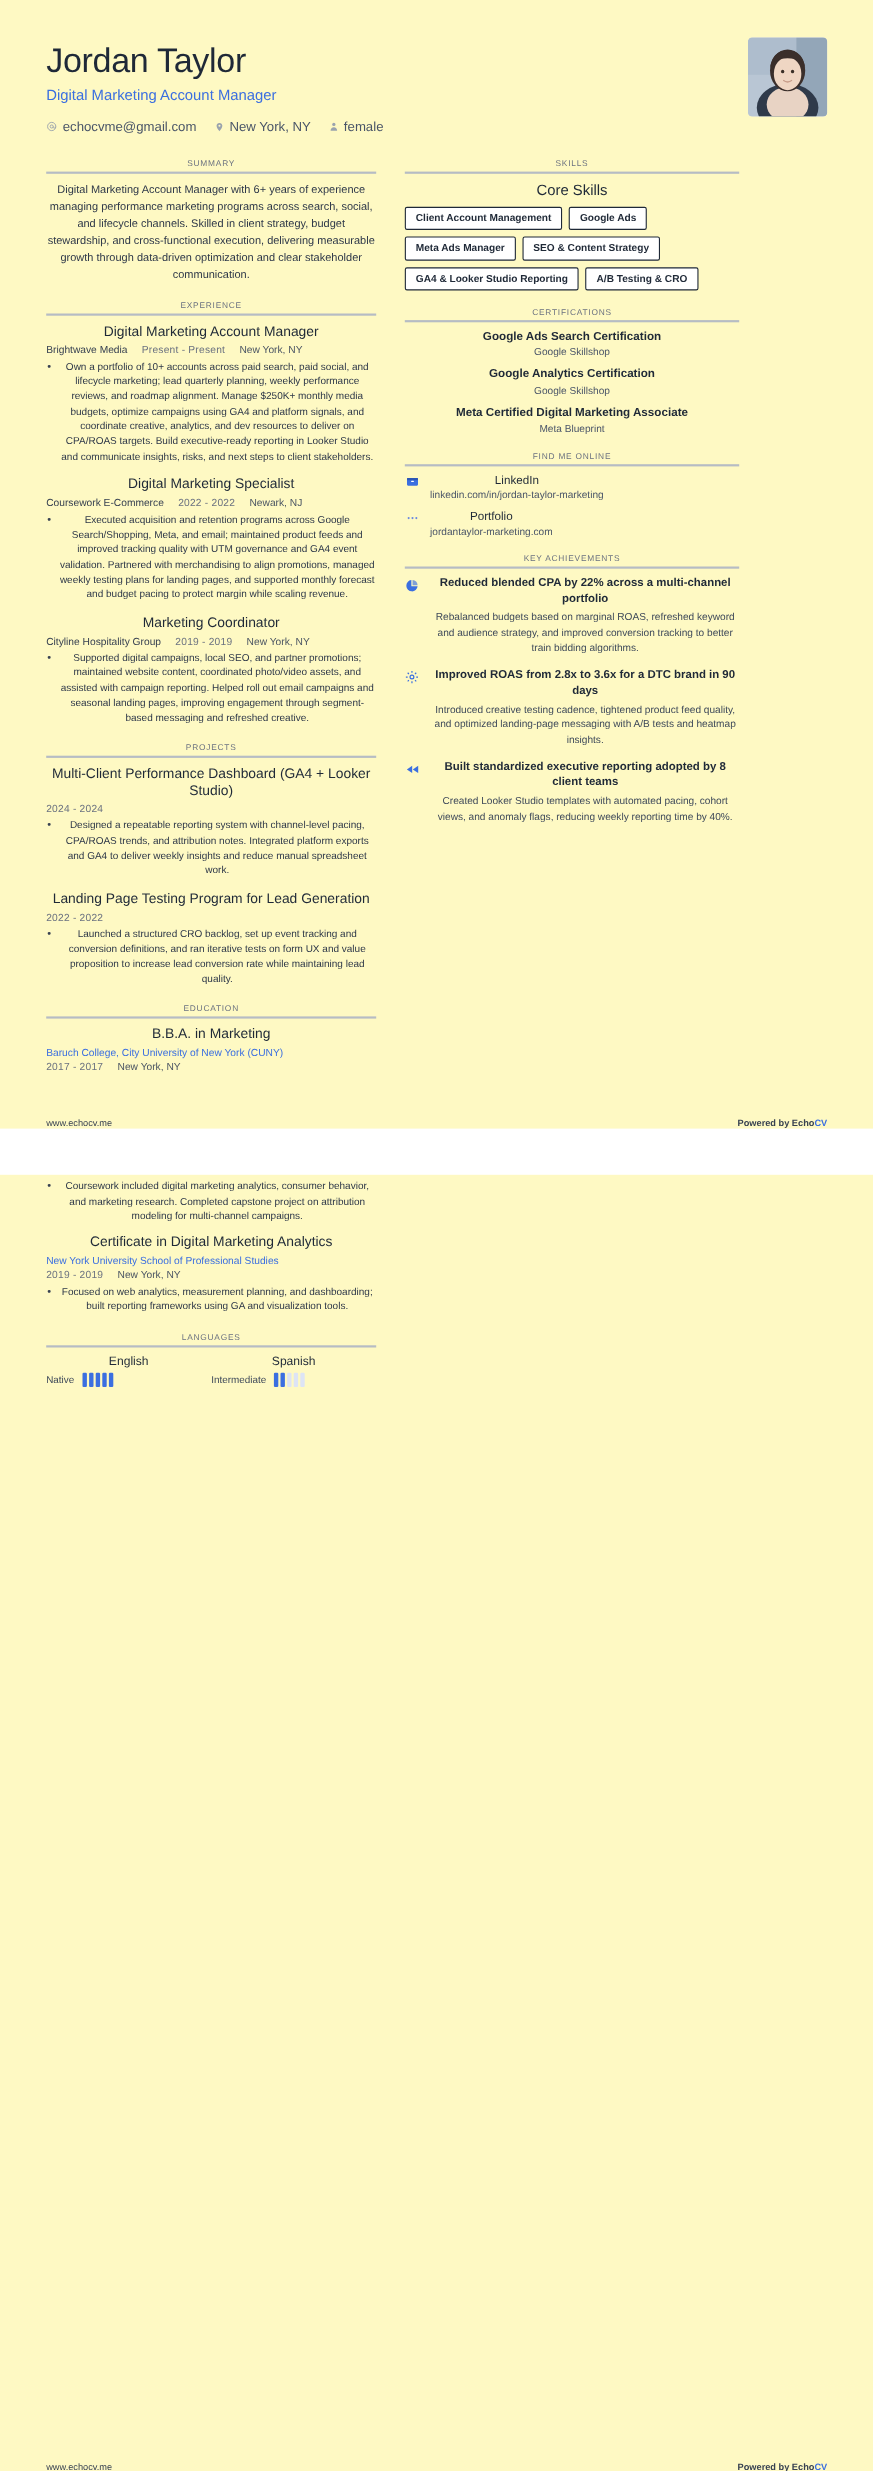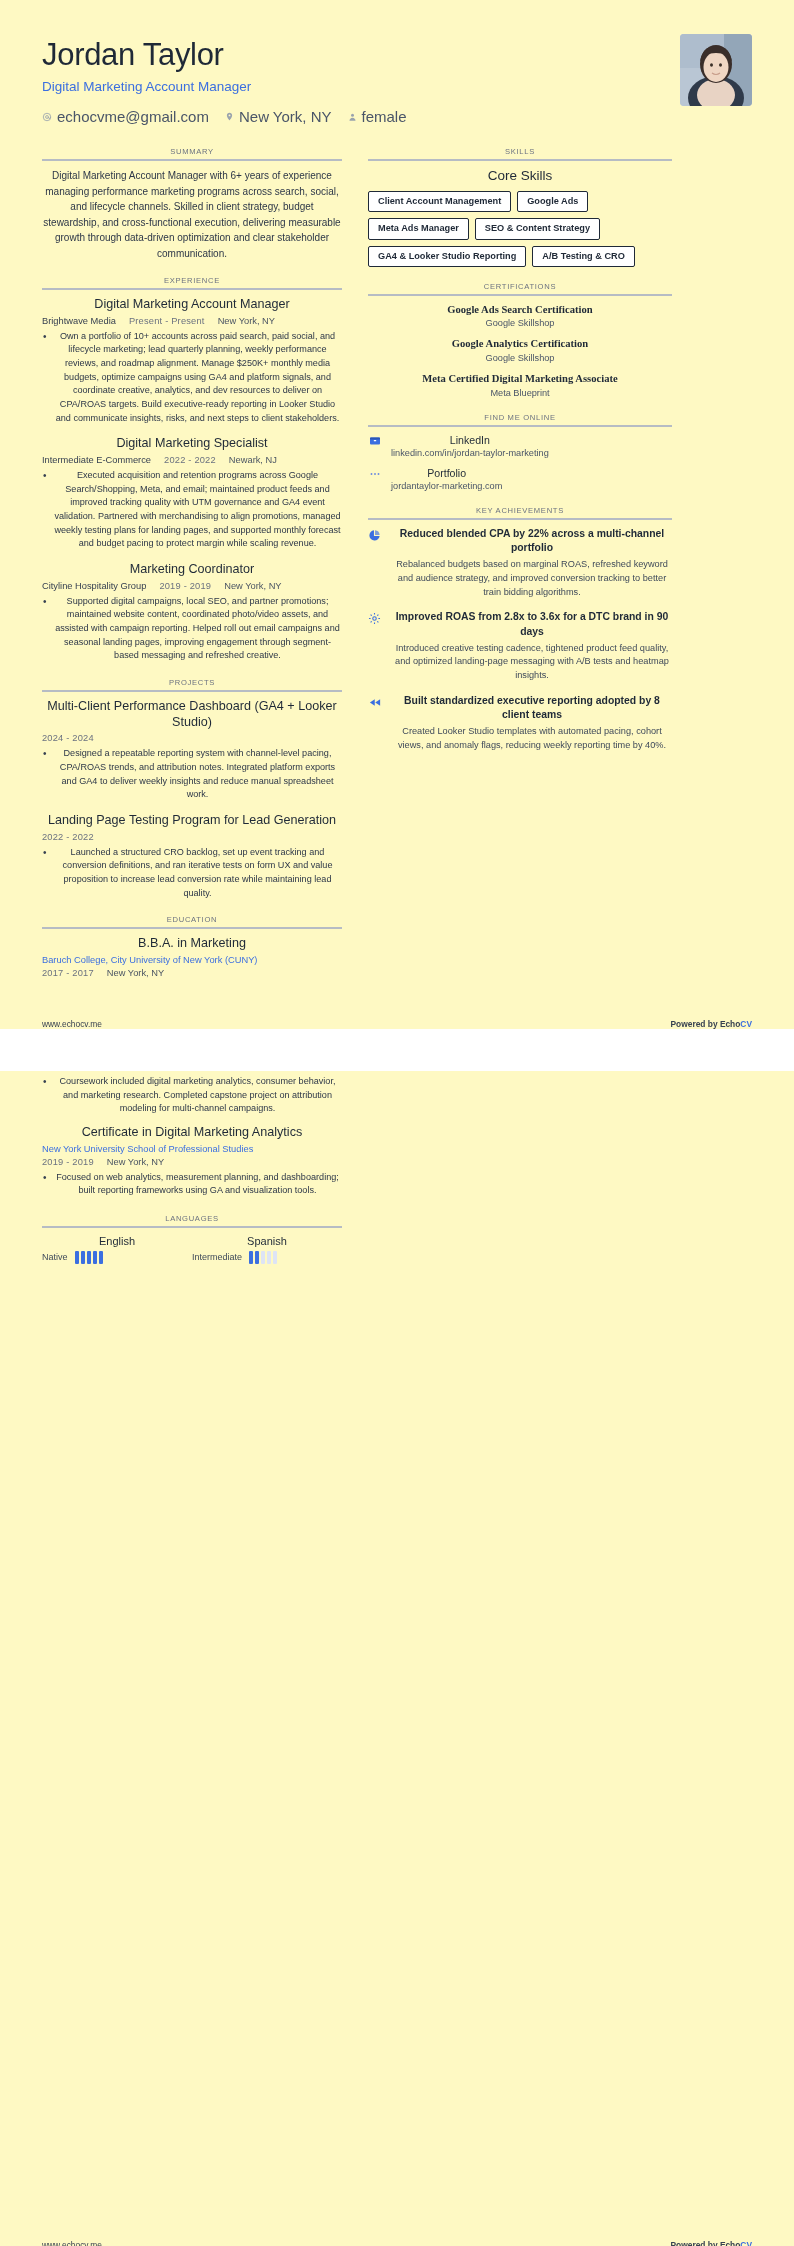--- a/index.html
+++ b/index.html
@@ -19,21 +19,21 @@
   .hdr-left { padding-top: 4px; }
   .name {
     font-size: 31px; font-weight: 400; color: #1f2937;
     letter-spacing: -0.3px; line-height: 1.1;
   }
   .role {
     font-size: 13.5px; color: #3b6fe0; margin-top: 7px; font-weight: 400;
   }
   .contact-row {
     display: flex; align-items: center; gap: 16px; margin-top: 14px;
-    font-size: 15px; color: #4a5568;
+    font-size: 12px; color: #4a5568;
   }
   .contact-item { display: flex; align-items: center; gap: 5px; }
   .contact-item svg { display: block; }
   .photo {
     width: 72px; height: 72px; border-radius: 4px; overflow: hidden;
     flex: 0 0 auto; background: #c9d3dd; position: relative;
   }
   .photo svg { display: block; width: 100%; height: 100%; }
 
   
@@ -77,21 +77,21 @@
   
   .core-skills-title { font-size: 13.5px; color: #1f2937; margin-bottom: 8px; }
   .chips { display: flex; flex-wrap: wrap; gap: 6px; }
   .chip {
     border: 1.2px solid #1f2937; border-radius: 2px;
     padding: 5px 9px; font-size: 9.2px; font-weight: bold; color: #1f2937;
     background: #fff; line-height: 1;
   }
 
   .cert { margin-bottom: 9px; }
-  .cert-name { font-size: 10.6px; font-weight: bold; color: #1f2937; line-height: 1.3; font-family: Liberation Serif, serif; }
+  .cert-name { font-size: 10.6px; font-weight: bold; color: #1f2937; line-height: 1.3; }
   .cert-issuer { font-size: 9.2px; color: #4a5568; margin-top: 2px; }
 
   .link-row { display: flex; gap: 9px; align-items: flex-start; margin-bottom: 9px; }
   .link-ico { width: 14px; flex: 0 0 14px; padding-top: 1px; text-align: center; }
   .link-ico svg { display: block; margin: 0 auto; }
   .link-name { font-size: 10.6px; color: #1f2937; }
   .link-url { font-size: 9.2px; color: #4a5568; margin-top: 2px; }
 
   .ach { display: flex; gap: 9px; margin-bottom: 11px; align-items: flex-start; }
   .ach-ico { width: 15px; flex: 0 0 15px; padding-top: 2px; }
@@ -198,21 +198,21 @@
               <span class="entry-loc">New York, NY</span>
             </div>
             <ul class="bullets">
               <li>Own a portfolio of 10+ accounts across paid search, paid social, and lifecycle marketing; lead quarterly planning, weekly performance reviews, and roadmap alignment. Manage $250K+ monthly media budgets, optimize campaigns using GA4 and platform signals, and coordinate creative, analytics, and dev resources to deliver on CPA/ROAS targets. Build executive-ready reporting in Looker Studio and communicate insights, risks, and next steps to client stakeholders.</li>
             </ul>
           </div>
 
           <div class="entry">
             <div class="entry-title">Digital Marketing Specialist</div>
             <div class="entry-meta">
-              <span class="entry-org">Intermediate E-Commerce</span>
+              <span class="entry-org">Coursework E-Commerce</span>
               <span class="entry-date">2022 - 2022</span>
               <span class="entry-loc">Newark, NJ</span>
             </div>
             <ul class="bullets">
               <li>Executed acquisition and retention programs across Google Search/Shopping, Meta, and email; maintained product feeds and improved tracking quality with UTM governance and GA4 event validation. Partnered with merchandising to align promotions, managed weekly testing plans for landing pages, and supported monthly forecast and budget pacing to protect margin while scaling revenue.</li>
             </ul>
           </div>
 
           <div class="entry">
             <div class="entry-title">Marketing Coordinator</div>

